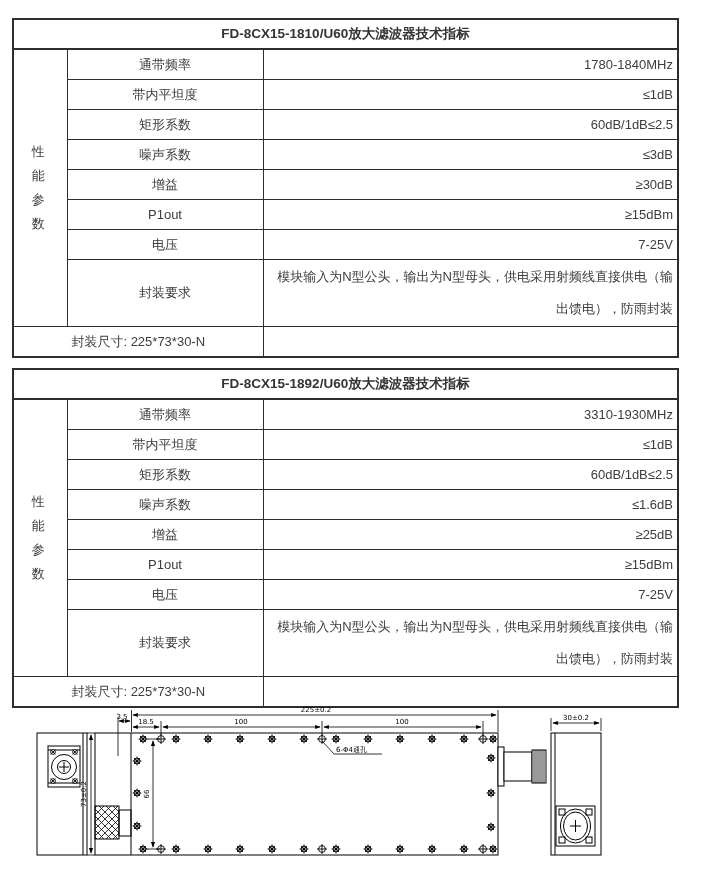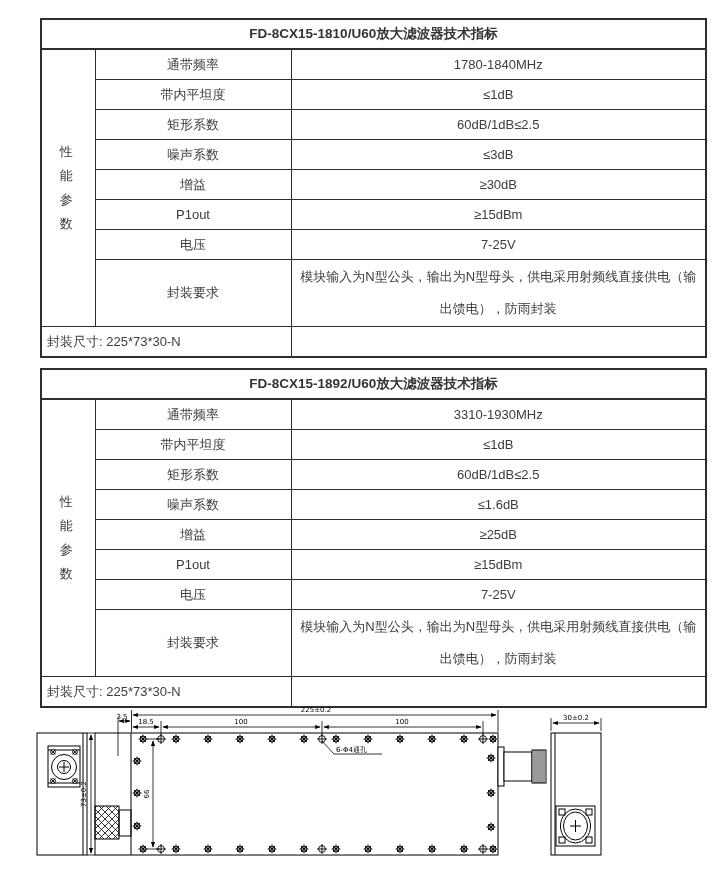--- a/index.html
+++ b/index.html
@@ -2,40 +2,40 @@
 <html><head>
 <meta charset="utf-8">
 <style>
   html,body{margin:0;padding:0;}
   body{
     width:712px;height:881px;position:relative;background:#ffffff;
     font-family:"Liberation Sans","DejaVu Sans",sans-serif;
     color:#3c3c3c;overflow:hidden;
   }
   table.spec{
-    position:absolute;left:40px;width:665px;
+    position:absolute;left:12px;width:665px;
     border-collapse:collapse;table-layout:fixed;
     font-size:13px;color:#3c3c3c;
   }
   #t1{top:18px;}
   #t2{top:368px;}
   table.spec td{border:1px solid #2e2e2e;vertical-align:middle;overflow:hidden;}
   table.spec{border:2px solid #2e2e2e;}
   td.title{
     height:26px;text-align:center;font-weight:bold;color:#333;
     font-size:13.5px;border-bottom-width:2px !important;
   }
   td.group{
     width:54px;text-align:center;letter-spacing:4px;
     padding:0 15px;line-height:24px;word-break:break-all;
   }
   td.lbl{height:27px;text-align:center;}
-  td.val{height:27px;text-align:center;padding:1px 4px;}
+  td.val{height:27px;text-align:right;padding:1px 4px;}
   td.req-val{height:53px;line-height:32px;}
-  td.footer{height:27px;text-align:left;padding:1px 5px;}
+  td.footer{height:27px;text-align:center;padding:1px 5px;}
   svg#drawing{position:absolute;left:0;top:688px;}
   svg text{font-family:"DejaVu Sans","Liberation Sans",sans-serif;font-size:7px;fill:#000;}
 </style>
 </head>
 <body>
 
 <table class="spec" id="t1">
   <colgroup>
       <col style="width:54px">
       <col style="width:196px">

